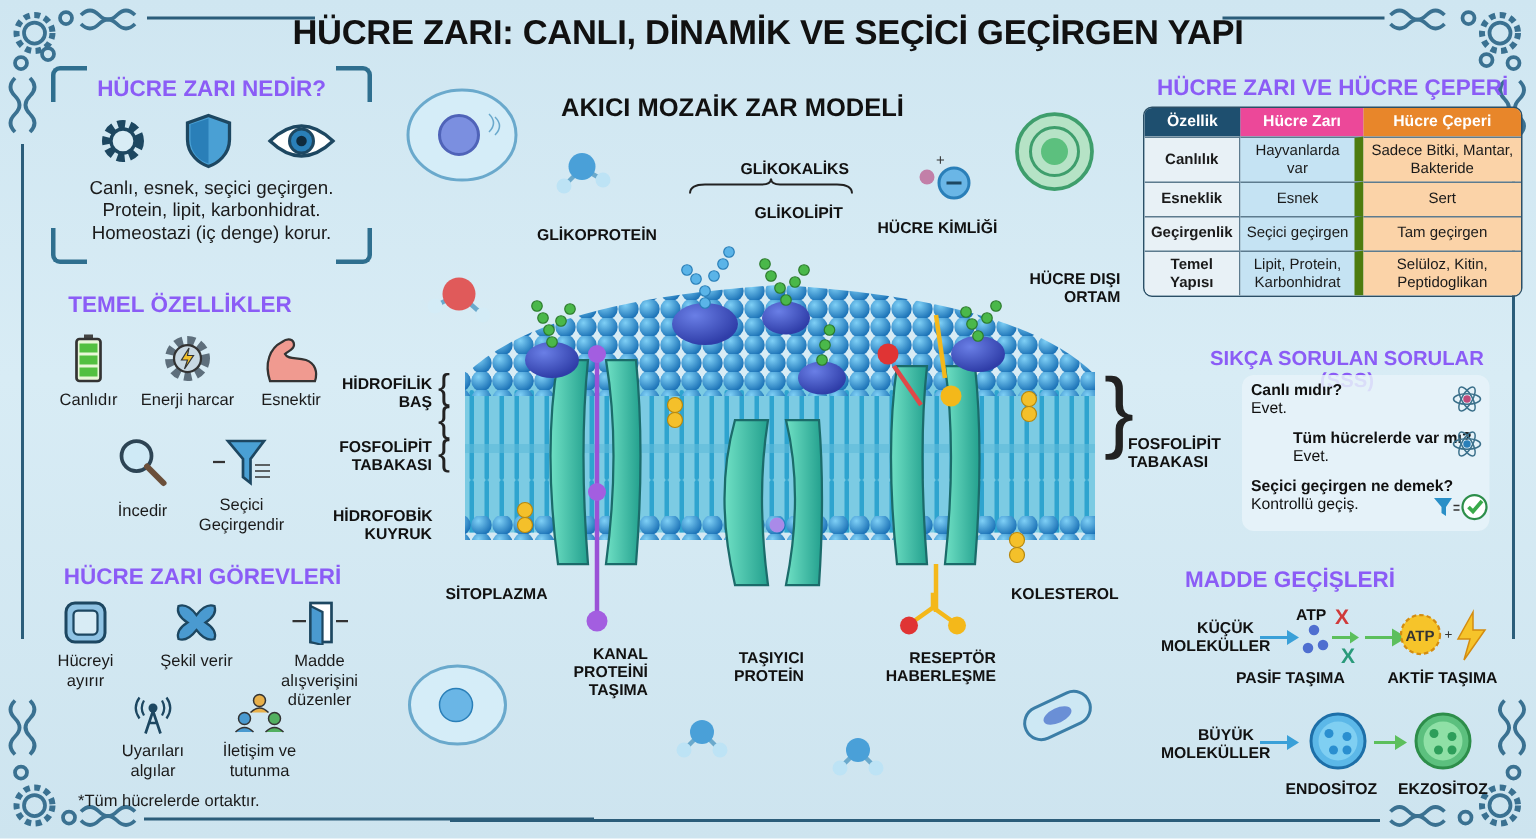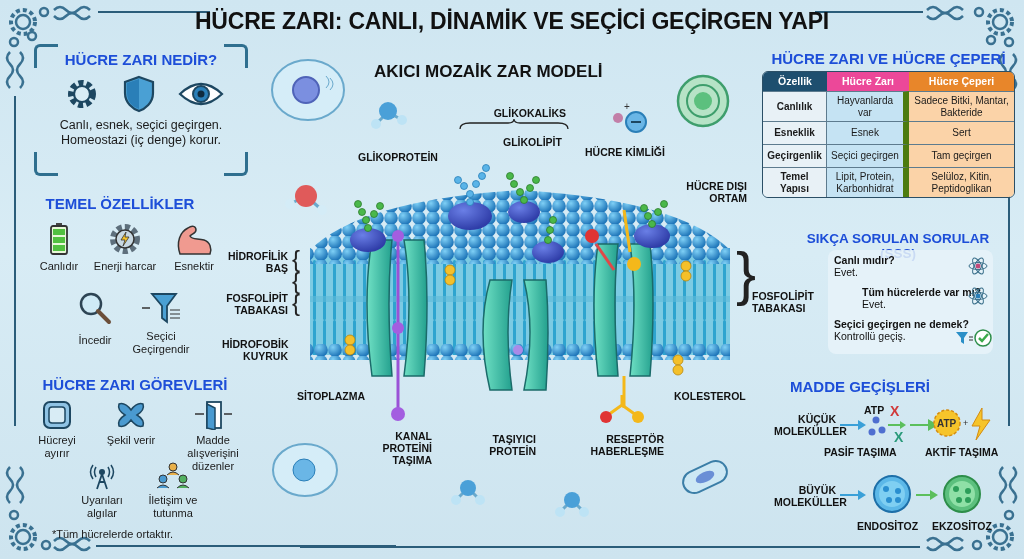--- a/index.html
+++ b/index.html
@@ -20,21 +20,21 @@
 
   
   .box-nedir {
     left: 34px; top: 44px; width: 214px; height: 132px;
   }
   .corner { position: absolute; width: 24px; height: 24px; border: 3px solid #2f6f8f; }
   .corner.tl { left: 0; top: 0; border-right: none; border-bottom: none; border-radius: 6px 0 0 0; }
   .corner.tr { right: 0; top: 0; border-left: none; border-bottom: none; border-radius: 0 6px 0 0; }
   .corner.bl { left: 0; bottom: 0; border-right: none; border-top: none; border-radius: 0 0 0 6px; }
   .corner.br { right: 0; bottom: 0; border-left: none; border-top: none; border-radius: 0 0 6px 0; }
-  .sec-h { font-size: 15px; font-weight: 700; color: #1d4ed8; text-align: center; }
+  .sec-h { font-size: 15px; font-weight: 700; color: #8b5cf6; text-align: center; }
   .body-txt { font-size: 12.5px; text-align: center; line-height: 15px; color: #1a1a1a; }
   .feat-lbl { font-size: 11px; text-align: center; color: #1a1a1a; line-height: 13px; }
 
   
   .lbl { font-size: 10.5px; font-weight: 700; color: #111; line-height: 12px; }
   .lbl.c { text-align: right; }
   .lbl.r { text-align: right; }
   .h2 { font-size: 17px; font-weight: 700; color: #111; }
 
   
@@ -141,20 +141,21 @@
         <path d="M16 4 V34 C10 32 4 27 4 18 V8 Z" fill="#2a7fb8"></path>
       </svg>
     <svg width="46" height="28" viewBox="0 0 46 28">
         <path d="M2 14 Q23 -6 44 14 Q23 34 2 14 Z" fill="#fff" stroke="#1d4761" stroke-width="2.2"></path>
         <circle cx="23" cy="14" r="8" fill="#2a7fb8" stroke="#1d4761" stroke-width="2"></circle>
         <circle cx="23" cy="14" r="3.5" fill="#0f2a3d"></circle>
       </svg>
   </div>
   <div class="abs body-txt" style="left:0;top:74px;width:214px;">
     <div>Canlı, esnek, seçici geçirgen.</div>
+    <div>Protein, lipit, karbonhidrat.</div>
     <div>Homeostazi (iç denge) korur.</div>
   </div>
 </div>
 
 <div class="abs sec-h" style="left:40px;top:195px;width:160px;">TEMEL ÖZELLİKLER</div>
 <div class="abs" style="left:34px;top:222px;width:50px;text-align:center;">
   <svg width="20" height="34" viewBox="0 0 20 34">
       <rect x="7" y="1" width="6" height="3" fill="#444"></rect>
       <rect x="2" y="4" width="16" height="28" rx="2" fill="#e8f7d8" stroke="#333" stroke-width="1.8"></rect>
       <rect x="4" y="7" width="12" height="6" fill="#52c040"></rect>

